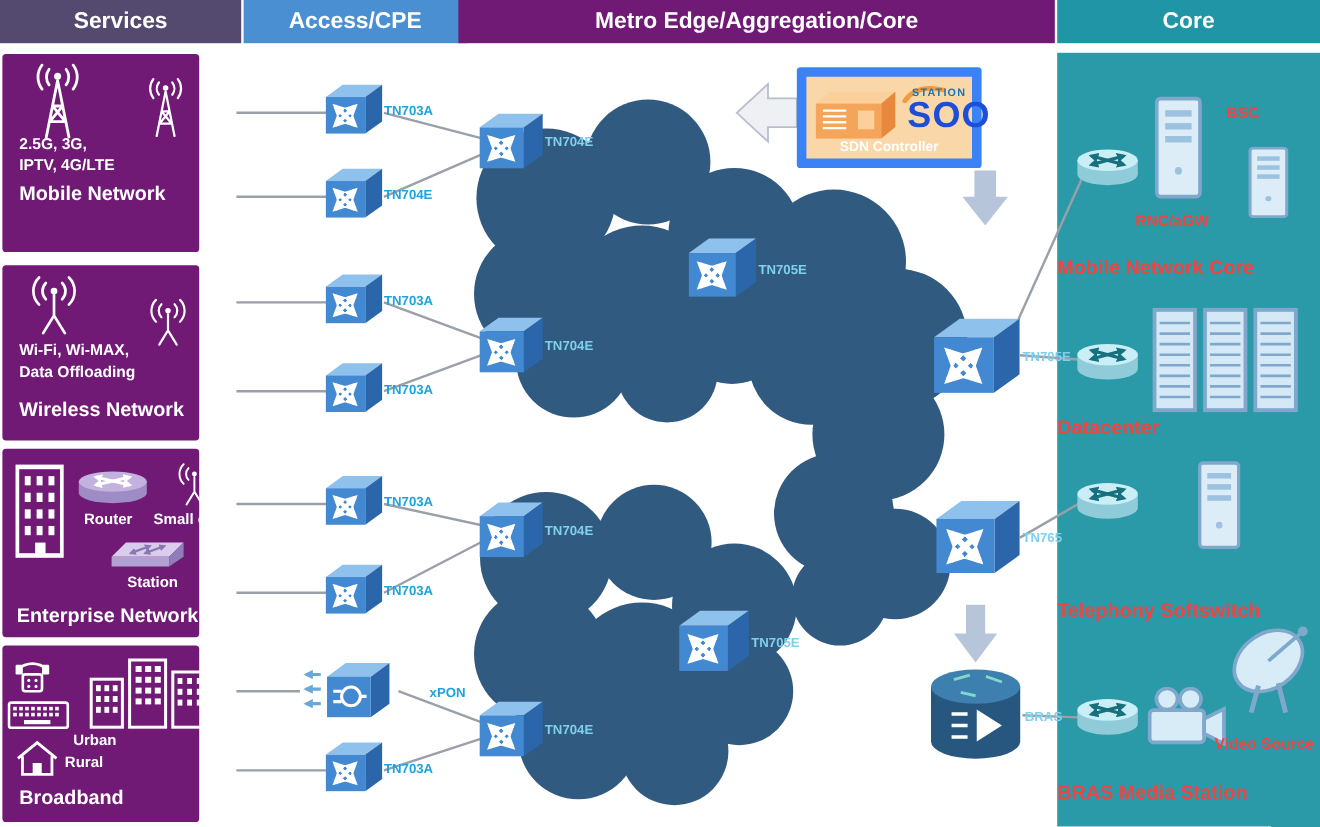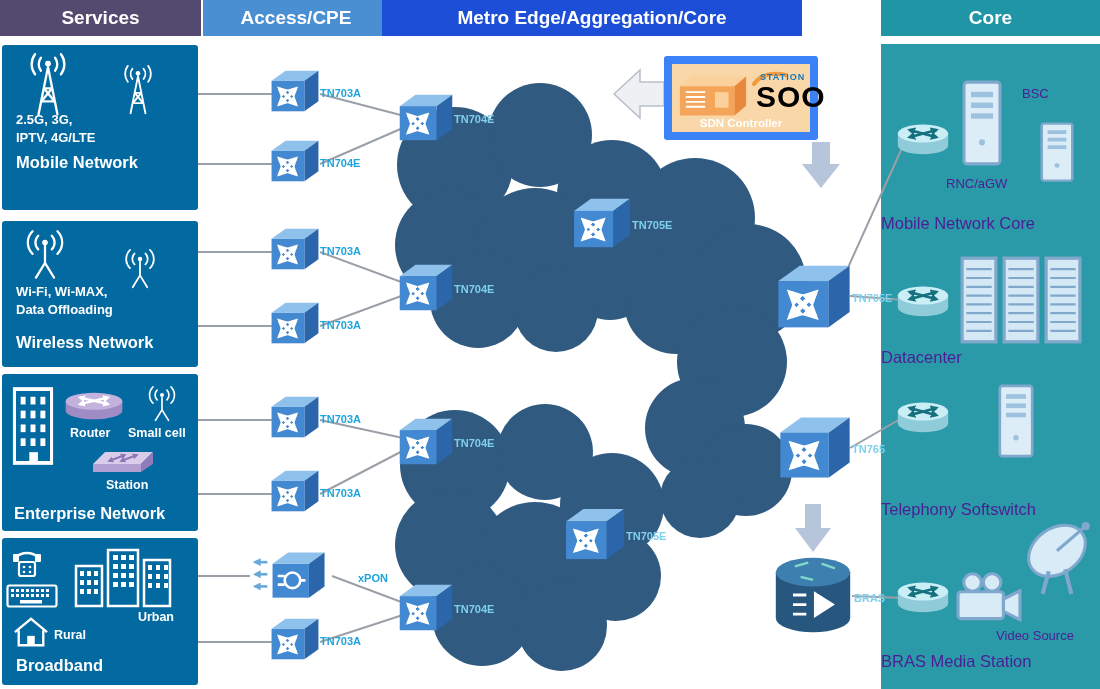--- a/index.html
+++ b/index.html
@@ -4,44 +4,44 @@
 <style>
   *{margin:0;padding:0;box-sizing:border-box}
   html,body{background:#fff}
   body{font-family:"Liberation Sans",sans-serif}
   #stage{position:relative;width:1100px;height:689px;background:#fff;overflow:hidden}
 
   .hdr{position:absolute;top:0;height:36px;display:flex;align-items:center;justify-content:center;
        color:#fff;font-weight:bold;font-size:19px;z-index:3}
   #hdr-services{left:0;width:201px;background:#544a70}
   #hdr-access{left:203px;width:186px;background:#4a8fd2}
-  #hdr-metro{left:382px;width:420px;background:#1d4ed8}
+  #hdr-metro{left:382px;width:497px;background:#701a75}
   #hdr-core{left:881px;width:219px;background:#2095a5}
 
-  .svcbox{position:absolute;left:2px;width:196px;background:#0369a1;border-radius:3px;color:#fff;z-index:3}
+  .svcbox{position:absolute;left:2px;width:164px;background:#701a75;border-radius:3px;color:#fff;z-index:3}
   .svc-title{position:absolute;font-weight:bold;font-size:16.5px;white-space:nowrap}
   .svc-sub{position:absolute;font-weight:bold;font-size:13px;line-height:18px;white-space:pre-line}
   .ic-label{position:absolute;font-weight:bold;font-size:12.5px;white-space:nowrap}
   .abs{position:absolute}
 
   #wires{position:absolute;left:0;top:0;z-index:2;pointer-events:none}
   #core-panel{position:absolute;left:881px;top:44px;width:219px;height:645px;background:#2b9aa8;z-index:1}
 
   .node{position:absolute;z-index:3;display:flex;flex-direction:row;align-items:center}
   .devlabel{font-weight:bold;font-size:11px;color:#1ea3dc;margin-top:3px;white-space:nowrap;text-align:center}
   .devlabel.metro{color:#7fd0ec}
 
   #sdn{position:absolute;left:664px;top:56px;width:154px;height:84px;background:#fad7a8;
        border:8px solid #3b82f6;border-radius:3px;z-index:4}
   .sdn-label{position:absolute;left:0;bottom:3px;width:100%;text-align:center;color:#fff;
              font-weight:bold;font-size:11.5px}
   .sdn-station{position:absolute;left:88px;top:8px;color:#1278be;font-weight:bold;font-size:9px;letter-spacing:1px}
-  .sdn-soo{position:absolute;left:84px;top:16px;color:#000000;font-weight:bold;font-size:30px;letter-spacing:1px}
-
-  .core-text{position:absolute;z-index:3;color:#4c1d95;font-weight:normal}
+  .sdn-soo{position:absolute;left:84px;top:16px;color:#1d4ed8;font-weight:bold;font-size:30px;letter-spacing:1px}
+
+  .core-text{position:absolute;z-index:3;color:#ef4444;font-weight:bold}
   .core-title{width:260px;left:881px;text-align:left;font-size:16.5px}
   .core-small{font-size:13px}
   .core-item{position:absolute;z-index:3}
 </style>
 </head>
 <body>
 
 <svg width="0" height="0" style="position:absolute">
   <defs>
     <marker id="ah" viewBox="0 0 10 10" refX="7" refY="5" markerWidth="3" markerHeight="3" orient="auto-start-reverse">
@@ -376,21 +376,21 @@
   <div class="svcbox" style="top:538px;height:147px">
     <svg class="abs" style="left:8px;top:8px" width="34" height="34" viewBox="0 0 34 34">
         <use href="#phone"></use>
       </svg>
     <svg class="abs" style="left:4px;top:46px" width="52" height="24" viewBox="0 0 52 24">
         <use href="#kbd"></use>
       </svg>
     <svg class="abs" style="left:72px;top:8px" width="100" height="62" viewBox="0 0 100 62">
         <use href="#city"></use>
       </svg>
-    <div class="ic-label" style="left:72px;top:72px;width:100px;text-align:right">Urban</div>
+    <div class="ic-label" style="left:59px;top:72px;width:100px;text-align:left">Urban</div>
     <svg class="abs" style="left:10px;top:78px" width="38" height="34" viewBox="0 0 40 36">
         <use href="#house"></use>
       </svg>
     <div class="ic-label" style="left:52px;top:90px">Rural</div>
     <div class="svc-title" style="left:14px;top:118px">Broadband</div>
   </div>
 
   <div class="node" style="left:270px;top:68px">
     <svg width="50" height="46" viewBox="0 0 64 58">
         <use href="#cube"></use>
@@ -545,16 +545,16 @@
 
   <svg class="core-item" style="left:1022px;top:520px" width="72" height="78" viewBox="0 0 70 76">
       <use href="#dish"></use>
     </svg>
   <svg class="core-item" style="left:896px;top:578px" width="54" height="38" viewBox="0 0 60 40">
       <use href="#router"></use>
     </svg>
   <svg class="core-item" style="left:956px;top:572px" width="66" height="54" viewBox="0 0 64 52">
       <use href="#camera"></use>
     </svg>
-  <div class="core-text core-small" style="left:975px;top:628px;width:120px;text-align:center">Video Source</div>
+  <div class="core-text core-small" style="left:975px;top:612px;width:120px;text-align:right">Video Source</div>
   <div class="core-text core-title" style="top:652px">BRAS Media Station</div>
 
 </div>
 
 </body></html>

